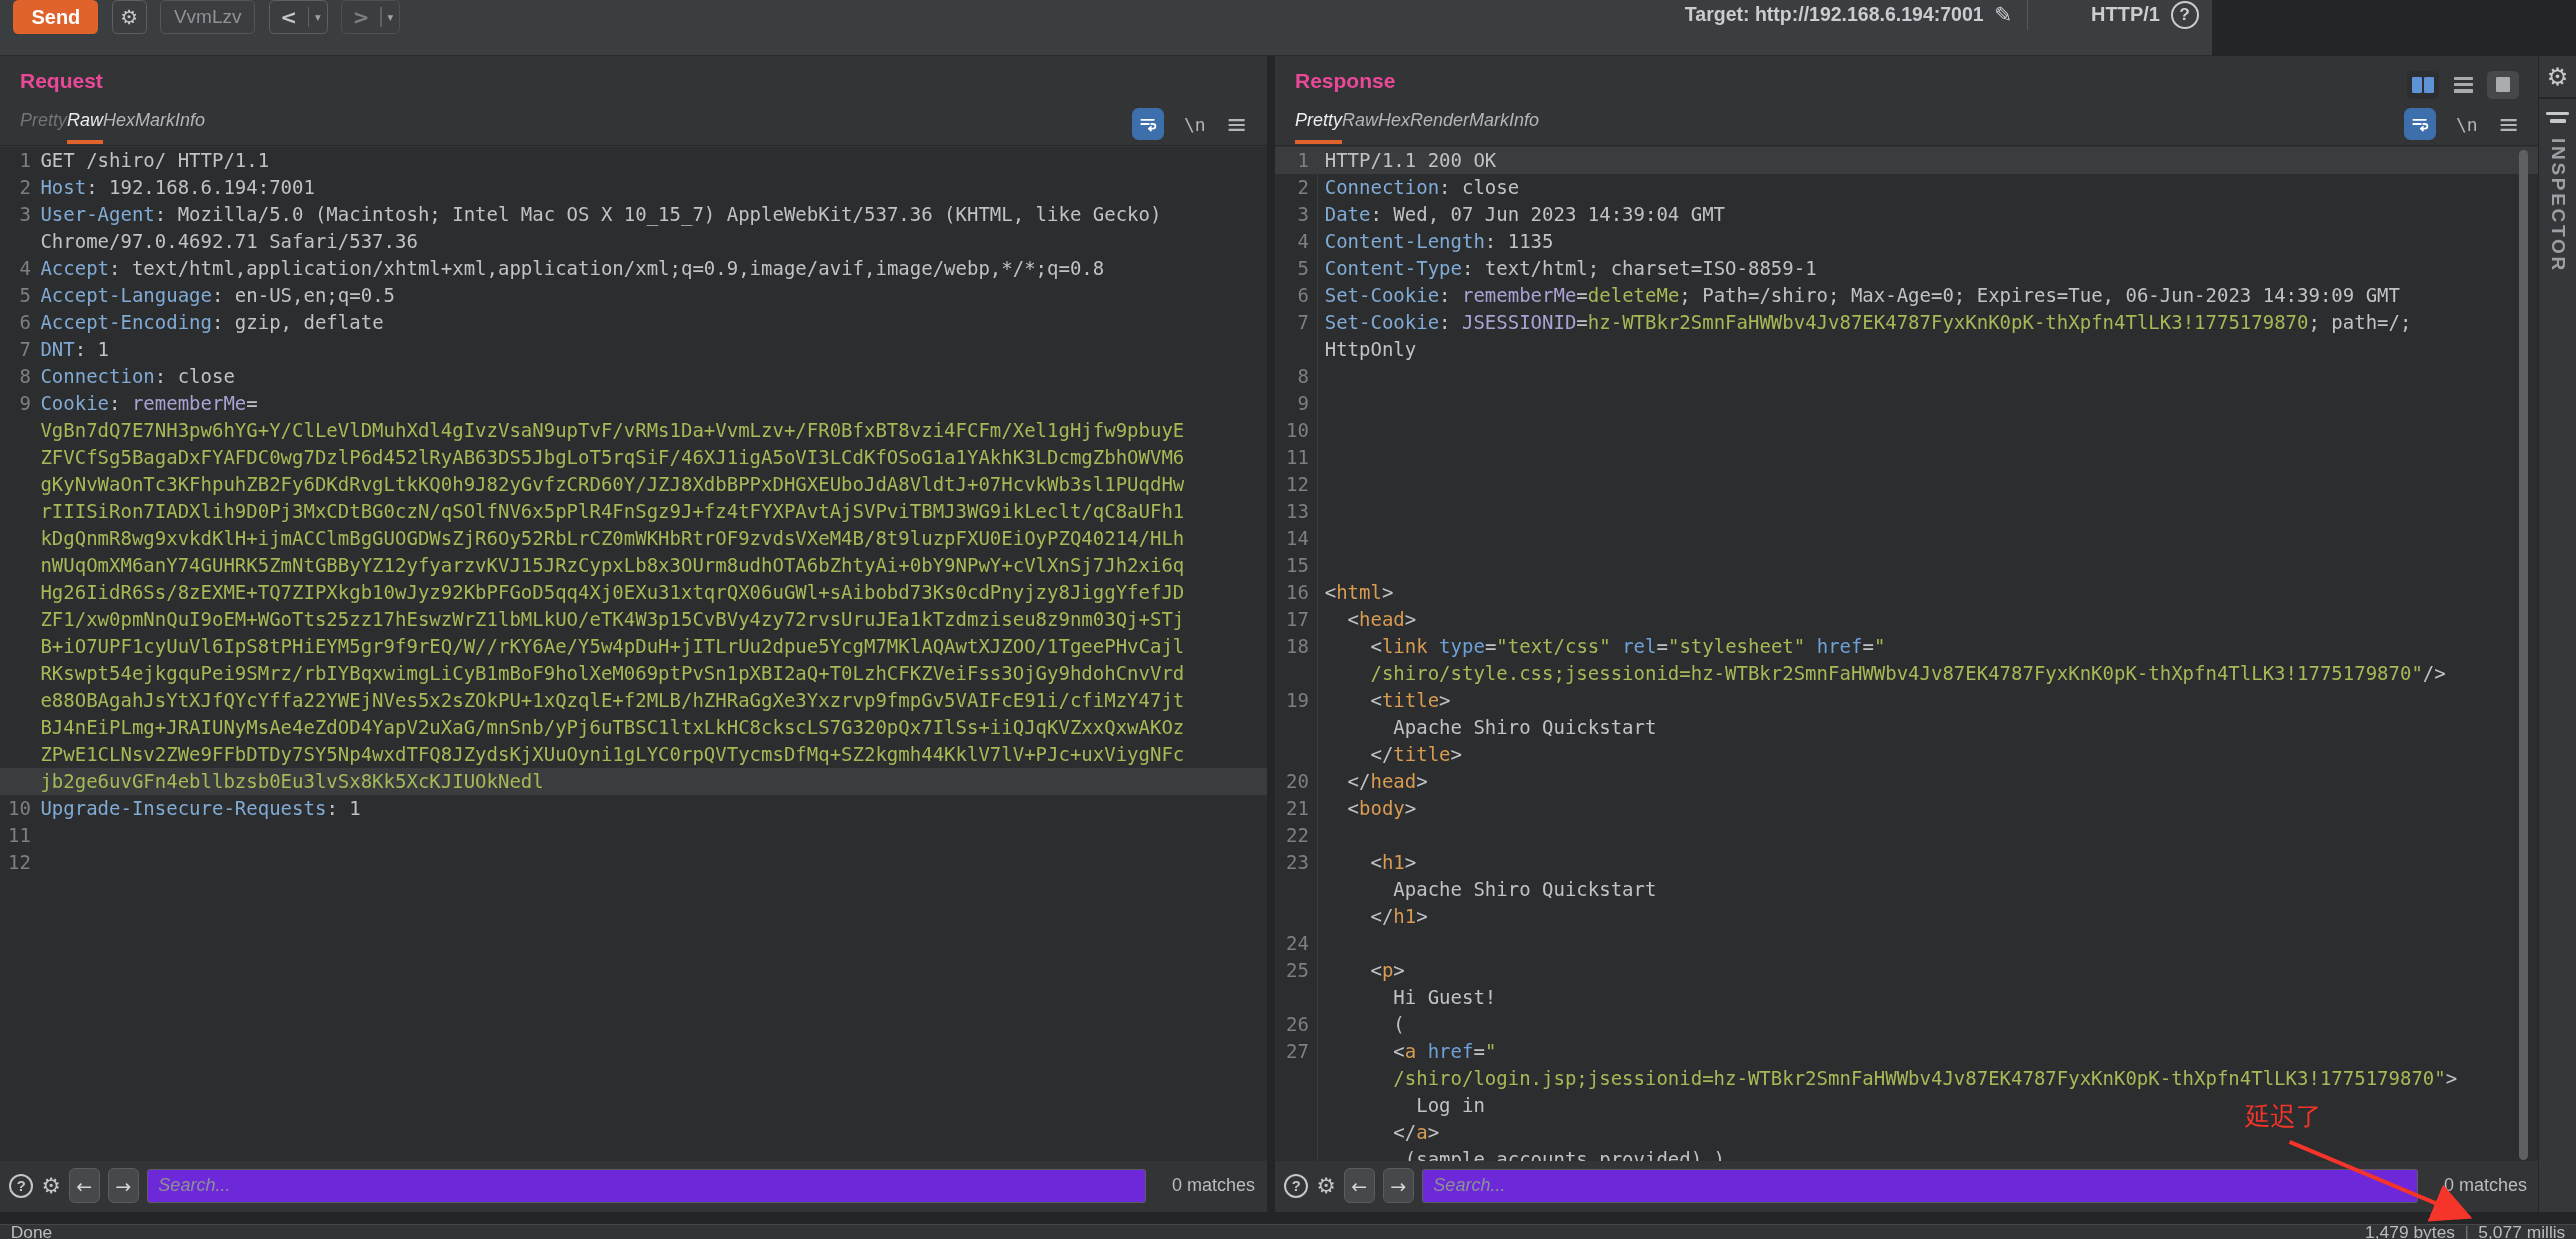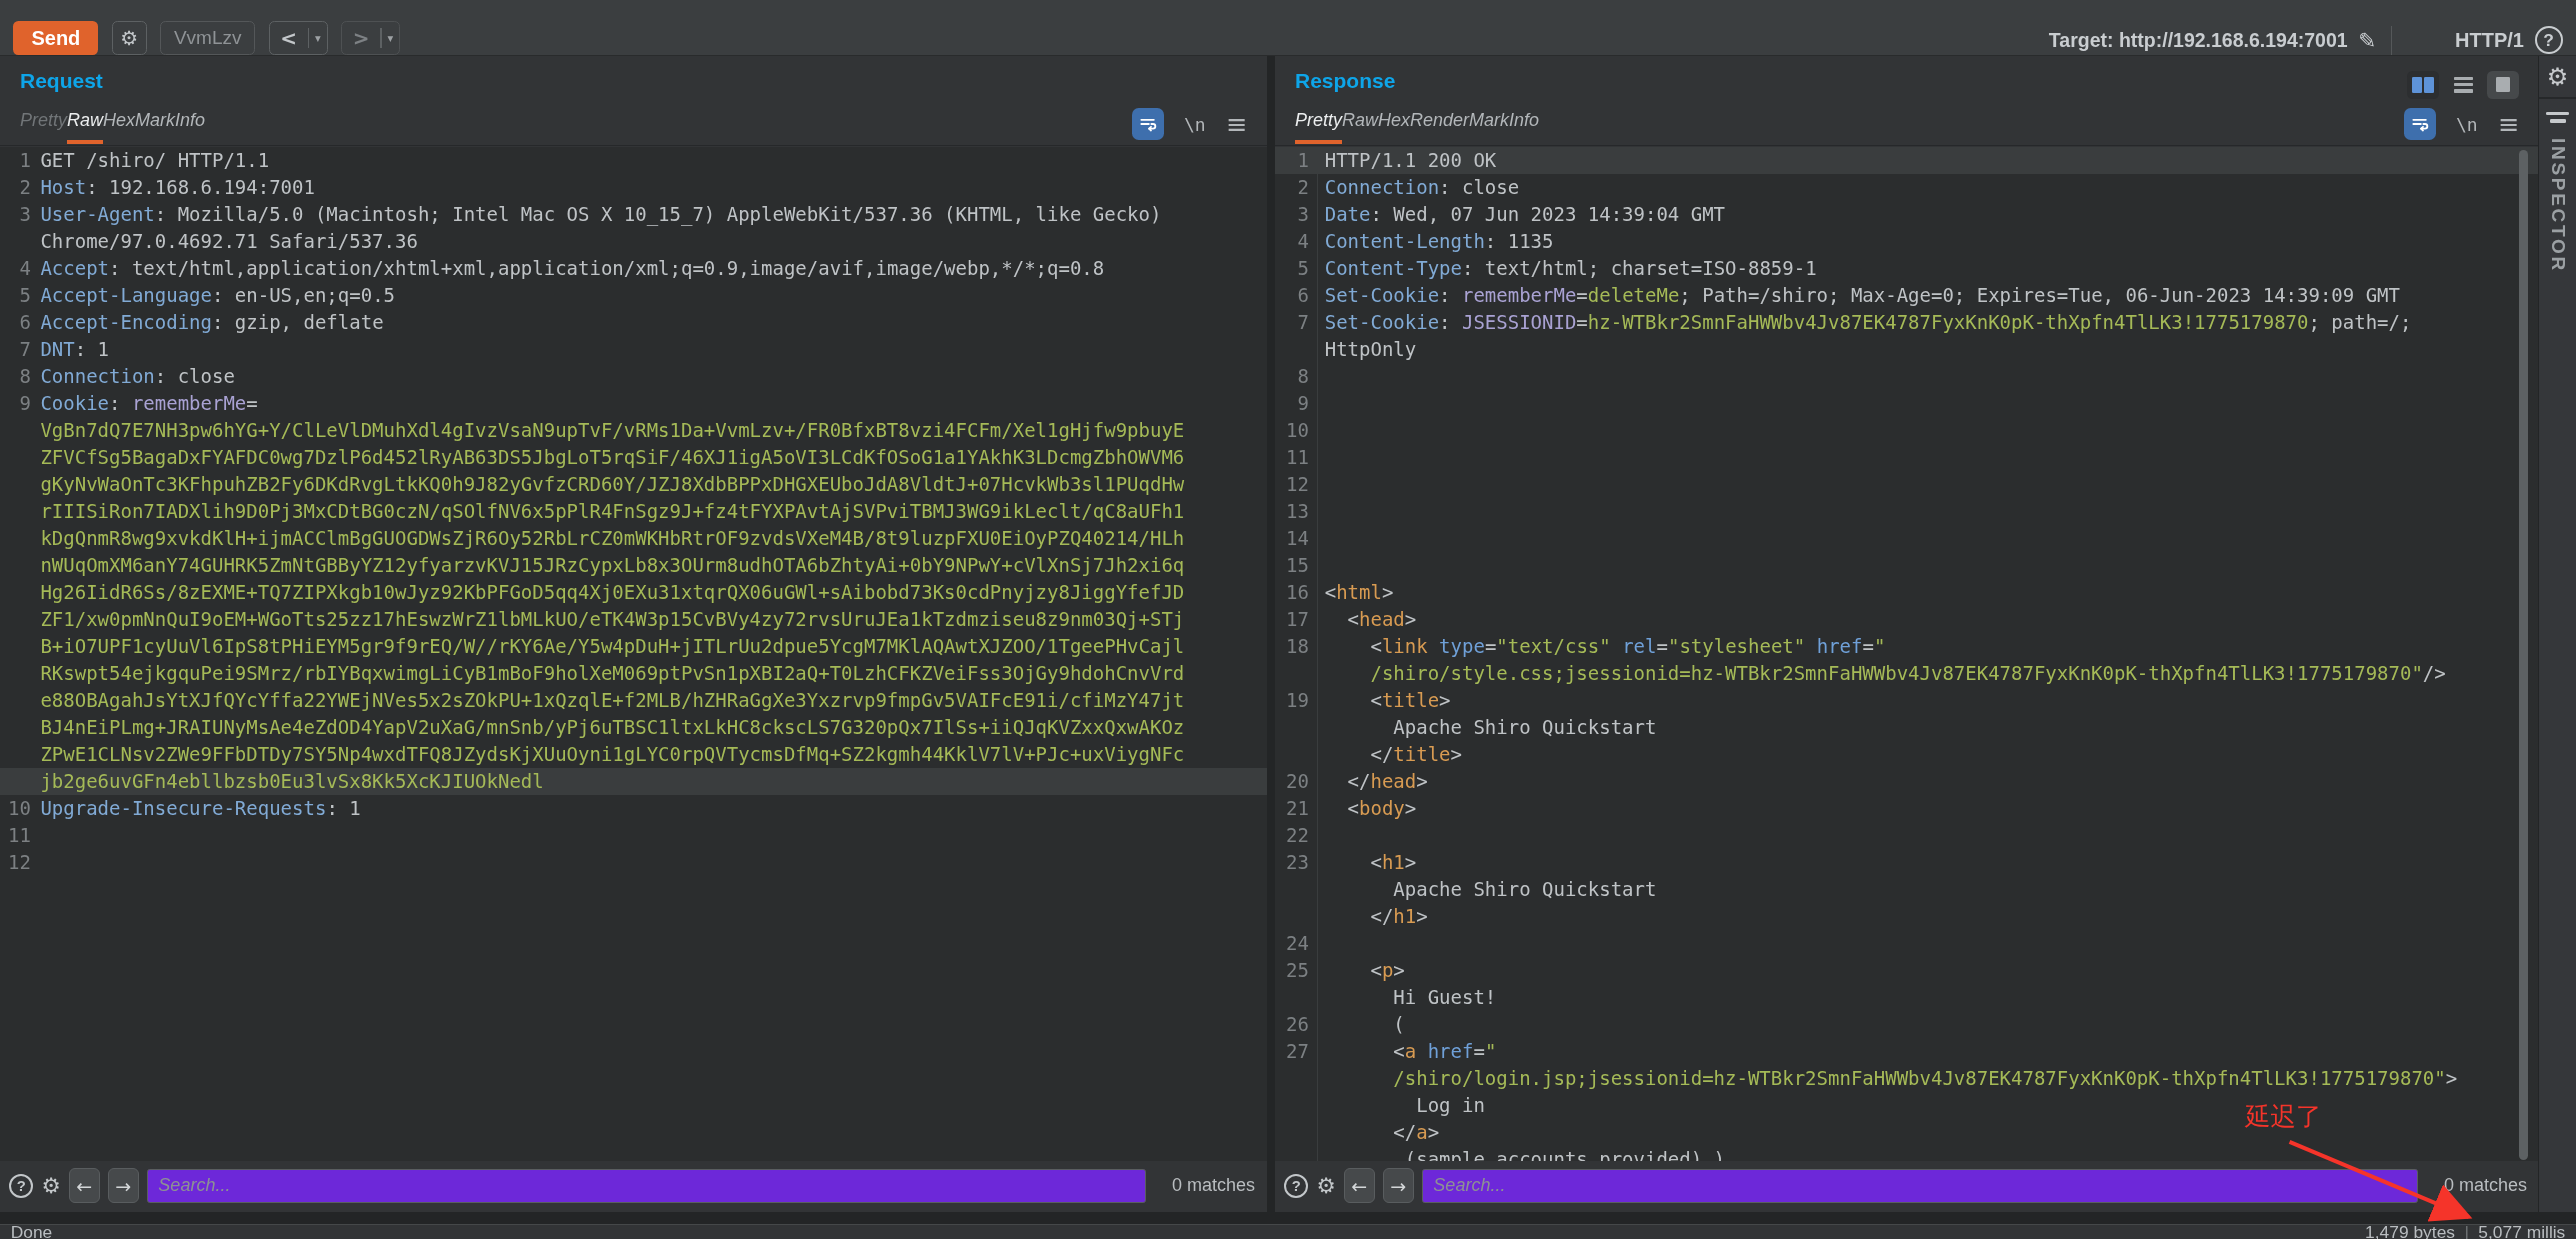--- a/index.html
+++ b/index.html
@@ -4,22 +4,22 @@
 <style>
   html,body{margin:0;padding:0;}
   body{
     width:2576px;height:1240px;position:relative;overflow:hidden;
     background:#232526;font-family:"Liberation Sans",sans-serif;
     -webkit-font-smoothing:antialiased;
   }
   .glyph{font-family:"DejaVu Sans",sans-serif;}
 
   
-  .toolbar{position:absolute;left:0;top:0;width:2576px;height:56px;background:#3b3e40;
-    border-bottom:1.3px solid #292b2c;display:flex;align-items:flex-end;padding:0 13.4px;box-sizing:border-box;gap:13.4px;}
+  .toolbar{position:absolute;left:0;top:0;width:2212px;height:56px;background:#3b3e40;
+    border-bottom:1.3px solid #292b2c;display:flex;align-items:flex-start;padding:0 13.4px;box-sizing:border-box;gap:13.4px;}
   .btn-send{background:#e0632c;color:#fff;font-weight:bold;font-size:20px;border-radius:5.4px;
     width:85px;height:34px;display:flex;align-items:center;justify-content:center;cursor:pointer;}
   .btn-sq{width:35px;height:34px;border:1.3px solid #5d6163;border-radius:5.4px;color:#c3c7ca;
     display:flex;align-items:center;justify-content:center;font-size:20px;box-sizing:border-box;}
   .btn-cancel{width:95px;height:34px;border:1.3px solid #53565
 8;border-radius:5.4px;color:#8f9396;
     font-size:19px;display:flex;align-items:center;justify-content:center;box-sizing:border-box;border:1.3px solid #545759;}
   .btn-split{height:34px;border:1.3px solid #5d6163;border-radius:5.4px;display:flex;align-items:center;
     color:#c3c7ca;box-sizing:border-box;}
   .btn-split .main{padding:0 10.7px;font-size:20px;font-weight:bold;}
@@ -31,21 +31,21 @@
   .pencil{font-size:21.5px;color:#c9cdd0;}
   .tb-divider{width:1.3px;height:29.5px;background:#55585a;margin:0 4px;}
   .http-version{font-weight:bold;font-size:20px;margin-left:48px;}
   .help-circle{width:28px;height:28px;border:2px solid #c9cdd0;border-radius:50%;display:flex;
     align-items:center;justify-content:center;font-weight:bold;font-size:17.4px;box-sizing:border-box;}
 
   
   .panel{position:absolute;top:56px;bottom:28px;background:#323436;}
   #panel-request{left:0;width:1267px;}
   #panel-response{left:1275px;width:1264px;}
-  .panel-title{position:absolute;left:20px;top:13.4px;font-size:21px;font-weight:bold;color:#0ea5e9;}
+  .panel-title{position:absolute;left:20px;top:13.4px;font-size:21px;font-weight:bold;color:#ec4899;}
   .tabs{position:absolute;left:20px;top:54px;display:flex;font-style:italic;}
   .tab{font-size:18px;color:#b3b7ba;padding-bottom:9.4px;cursor:pointer;}
   .tab.active{color:#eceeef;border-bottom:4px solid #e0632c;}
   .tab.disabled{color:#71757
 
 8;color:#717578;}
   .tabbar-line{position:absolute;left:0;right:0;top:89px;height:1.3px;background:#26282a;}
   .editor-icons{position:absolute;top:52px;right:20px;display:flex;align-items:center;gap:20px;}
   .wrap-btn{width:32px;height:32px;background:#3e6fad;border-radius:6.7px;display:flex;align-items:center;justify-content:center;}
   .nl-icon{font-size:18px;color:#b3b7ba;font-family:"DejaVu Sans Mono",monospace;}

